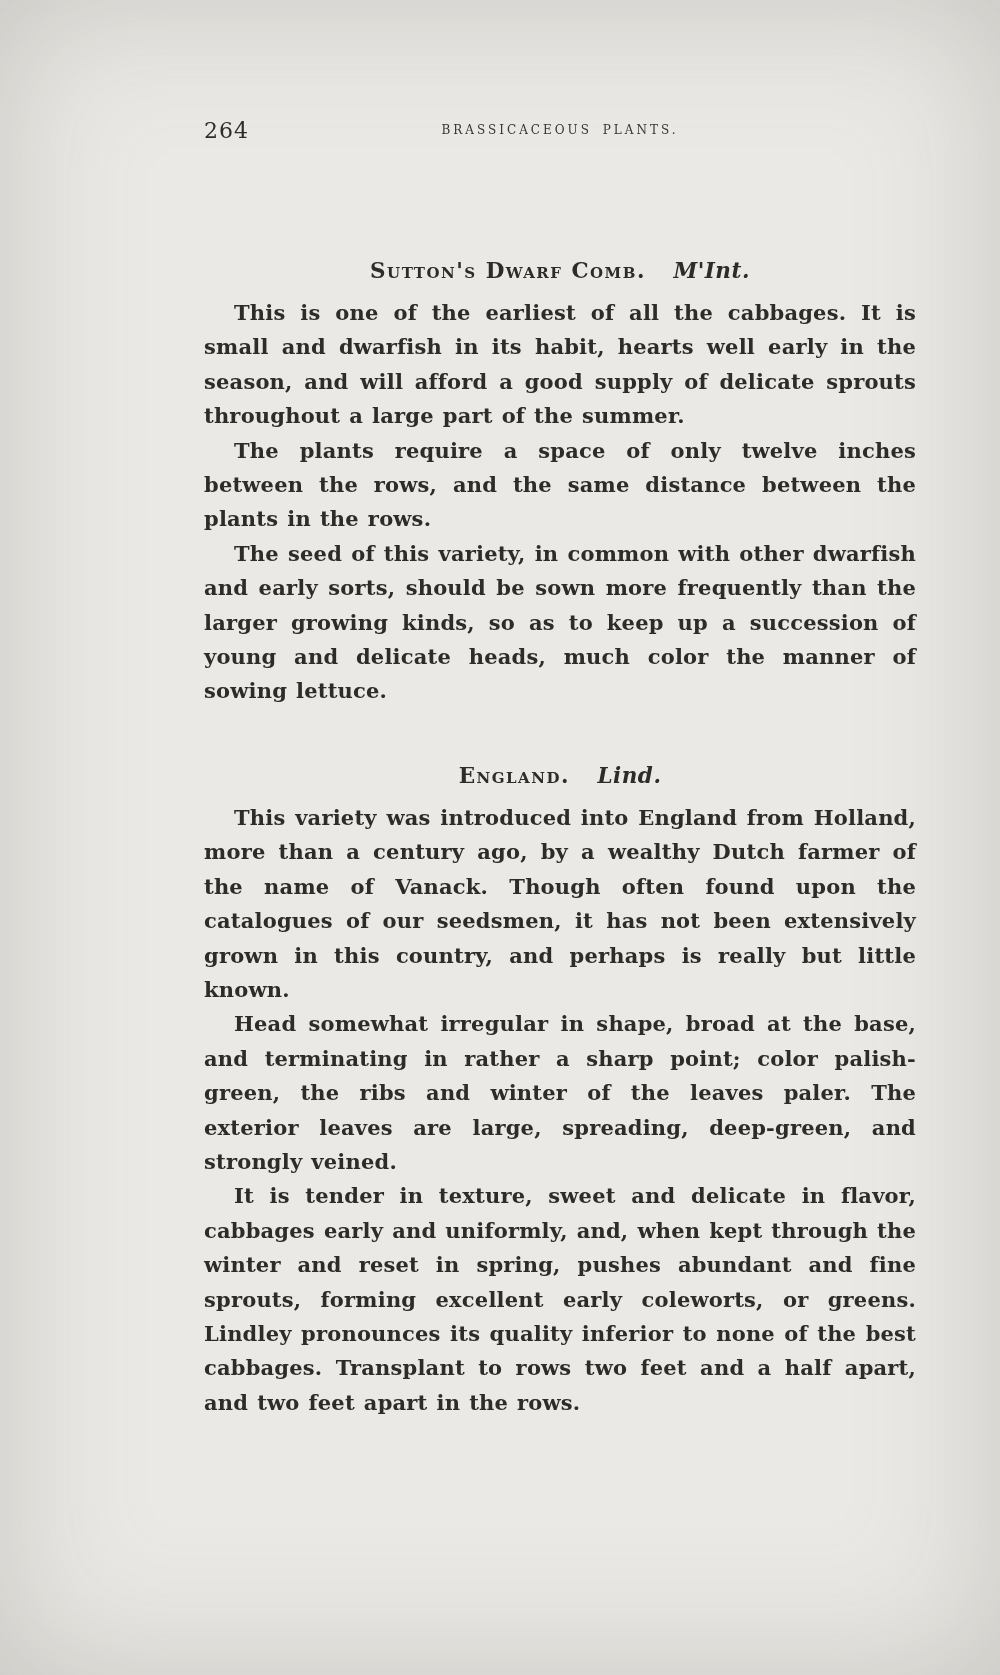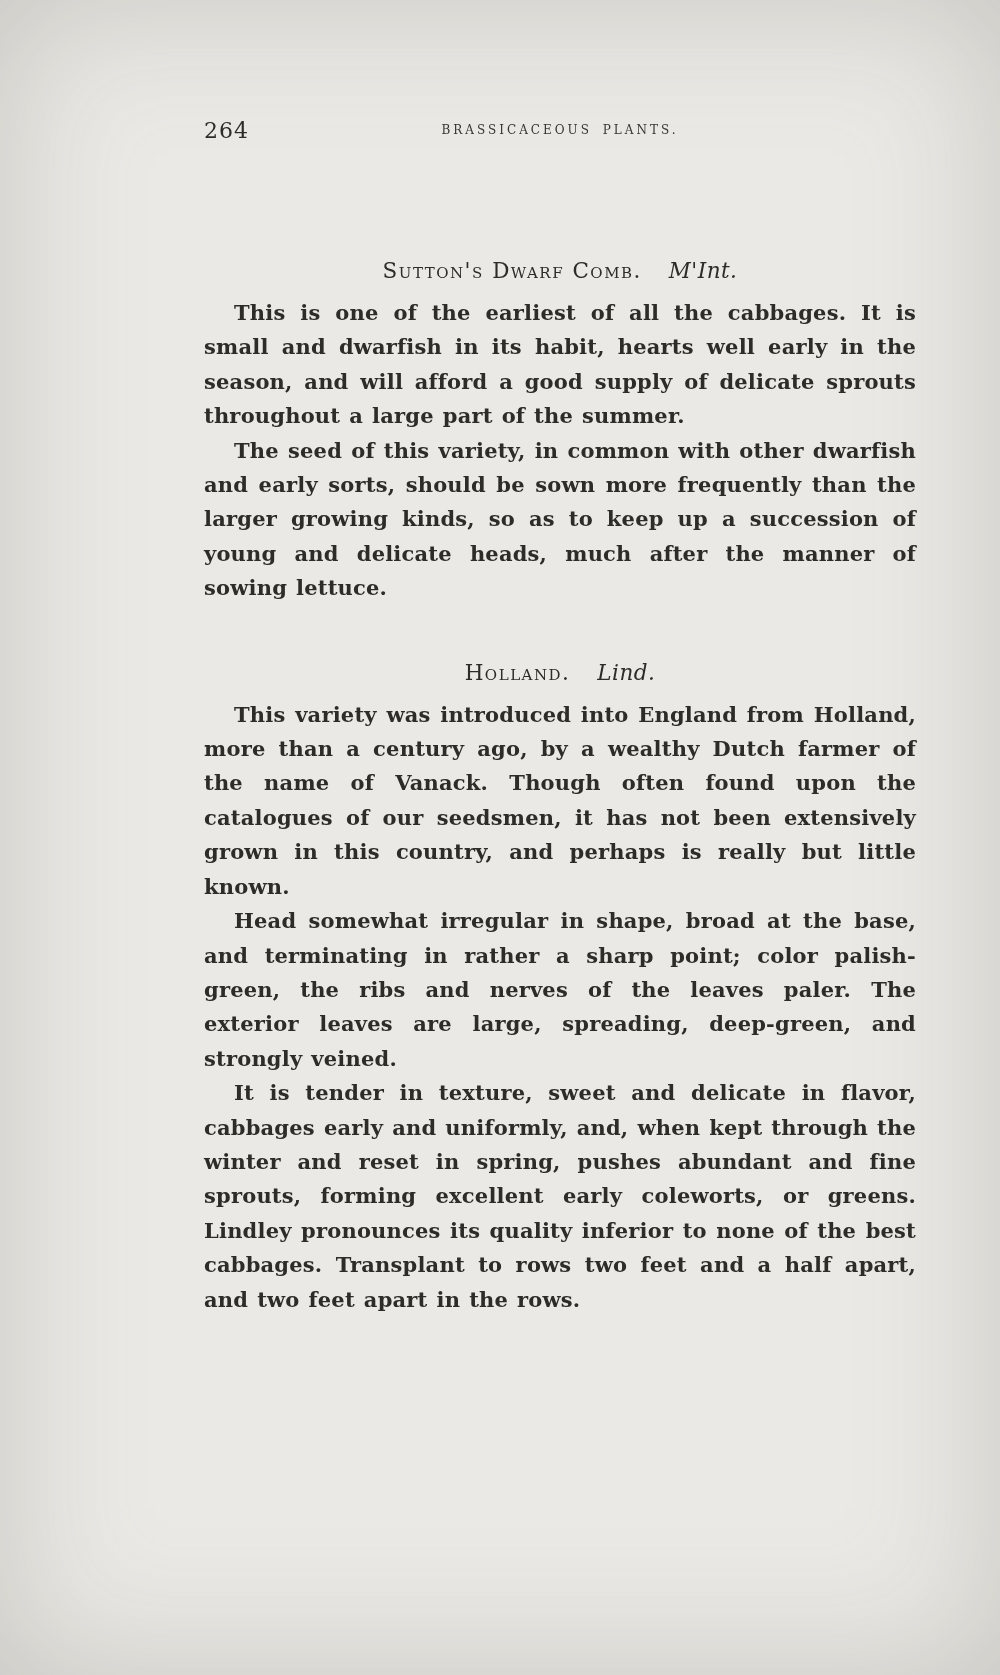--- a/index.html
+++ b/index.html
@@ -39,21 +39,21 @@
     text-align: center;
     font-size: 12px;
     letter-spacing: 3px;
     padding-top: 5px;
     color: #383633;
     word-spacing: 4px;
   }
   .section-heading {
     text-align: center;
     font-size: 21.5px;
-    font-weight: normal;
+    font-weight: bold;
     margin: 0 0 13px 0;
     color: #2e2c29;
   }
   .sc {
     font-variant: small-caps;
     letter-spacing: 1.5px;
   }
   .attr {
     font-style: italic;
     margin-left: 20px;
@@ -82,27 +82,28 @@
       <span class="page-number">264</span>
       <div class="running-title">BRASSICACEOUS PLANTS.</div>
     </div>
 
     <div class="section section-1">
       <h2 class="section-heading">
         <span class="sc">Sutton's Dwarf Comb.</span>
         <span class="attr">M'Int.</span>
       </h2>
       <p class="body-par">This is one of the earliest of all the cabbages.  It is small and dwarfish in its habit, hearts well early in the season, and will afford a good supply of delicate sprouts throughout a large part of the summer.</p>
-      <p class="body-par">The seed of this variety, in common with other dwarfish and early sorts, should be sown more frequently than the larger growing kinds, so as to keep up a succession of young and delicate heads, much after the manner of sowing lettuce.</p>
+      <p class="body-par">The plants require a space of only twelve inches between the rows, and the same distance between the plants in the rows.</p>
+      <p class="body-par">The seed of this variety, in common with other dwarfish and early sorts, should be sown more frequently than the larger growing kinds, so as to keep up a succession of young and delicate heads, much color the manner of sowing lettuce.</p>
     </div>
 
     <div class="section section-2">
       <h2 class="section-heading">
-        <span class="sc">Holland.</span>
+        <span class="sc">England.</span>
         <span class="attr">Lind.</span>
       </h2>
       <p class="body-par">This variety was introduced into England from Holland, more than a century ago, by a wealthy Dutch farmer of the name of Vanack.  Though often found upon the catalogues of our seedsmen, it has not been extensively grown in this country, and perhaps is really but little known.</p>
-      <p class="body-par">Head somewhat irregular in shape, broad at the base, and terminating in rather a sharp point; color palish-green, the ribs and nerves of the leaves paler.  The exterior leaves are large, spreading, deep-green, and strongly veined.</p>
+      <p class="body-par">Head somewhat irregular in shape, broad at the base, and terminating in rather a sharp point; color palish-green, the ribs and winter of the leaves paler.  The exterior leaves are large, spreading, deep-green, and strongly veined.</p>
       <p class="body-par">It is tender in texture, sweet and delicate in flavor, cabbages early and uniformly, and, when kept through the winter and reset in spring, pushes abundant and fine sprouts, forming excellent early coleworts, or greens.  Lindley pronounces its quality inferior to none of the best cabbages.  Transplant to rows two feet and a half apart, and two feet apart in the rows.</p>
     </div>
 
   </div>
 </div>
 
 </body></html>

